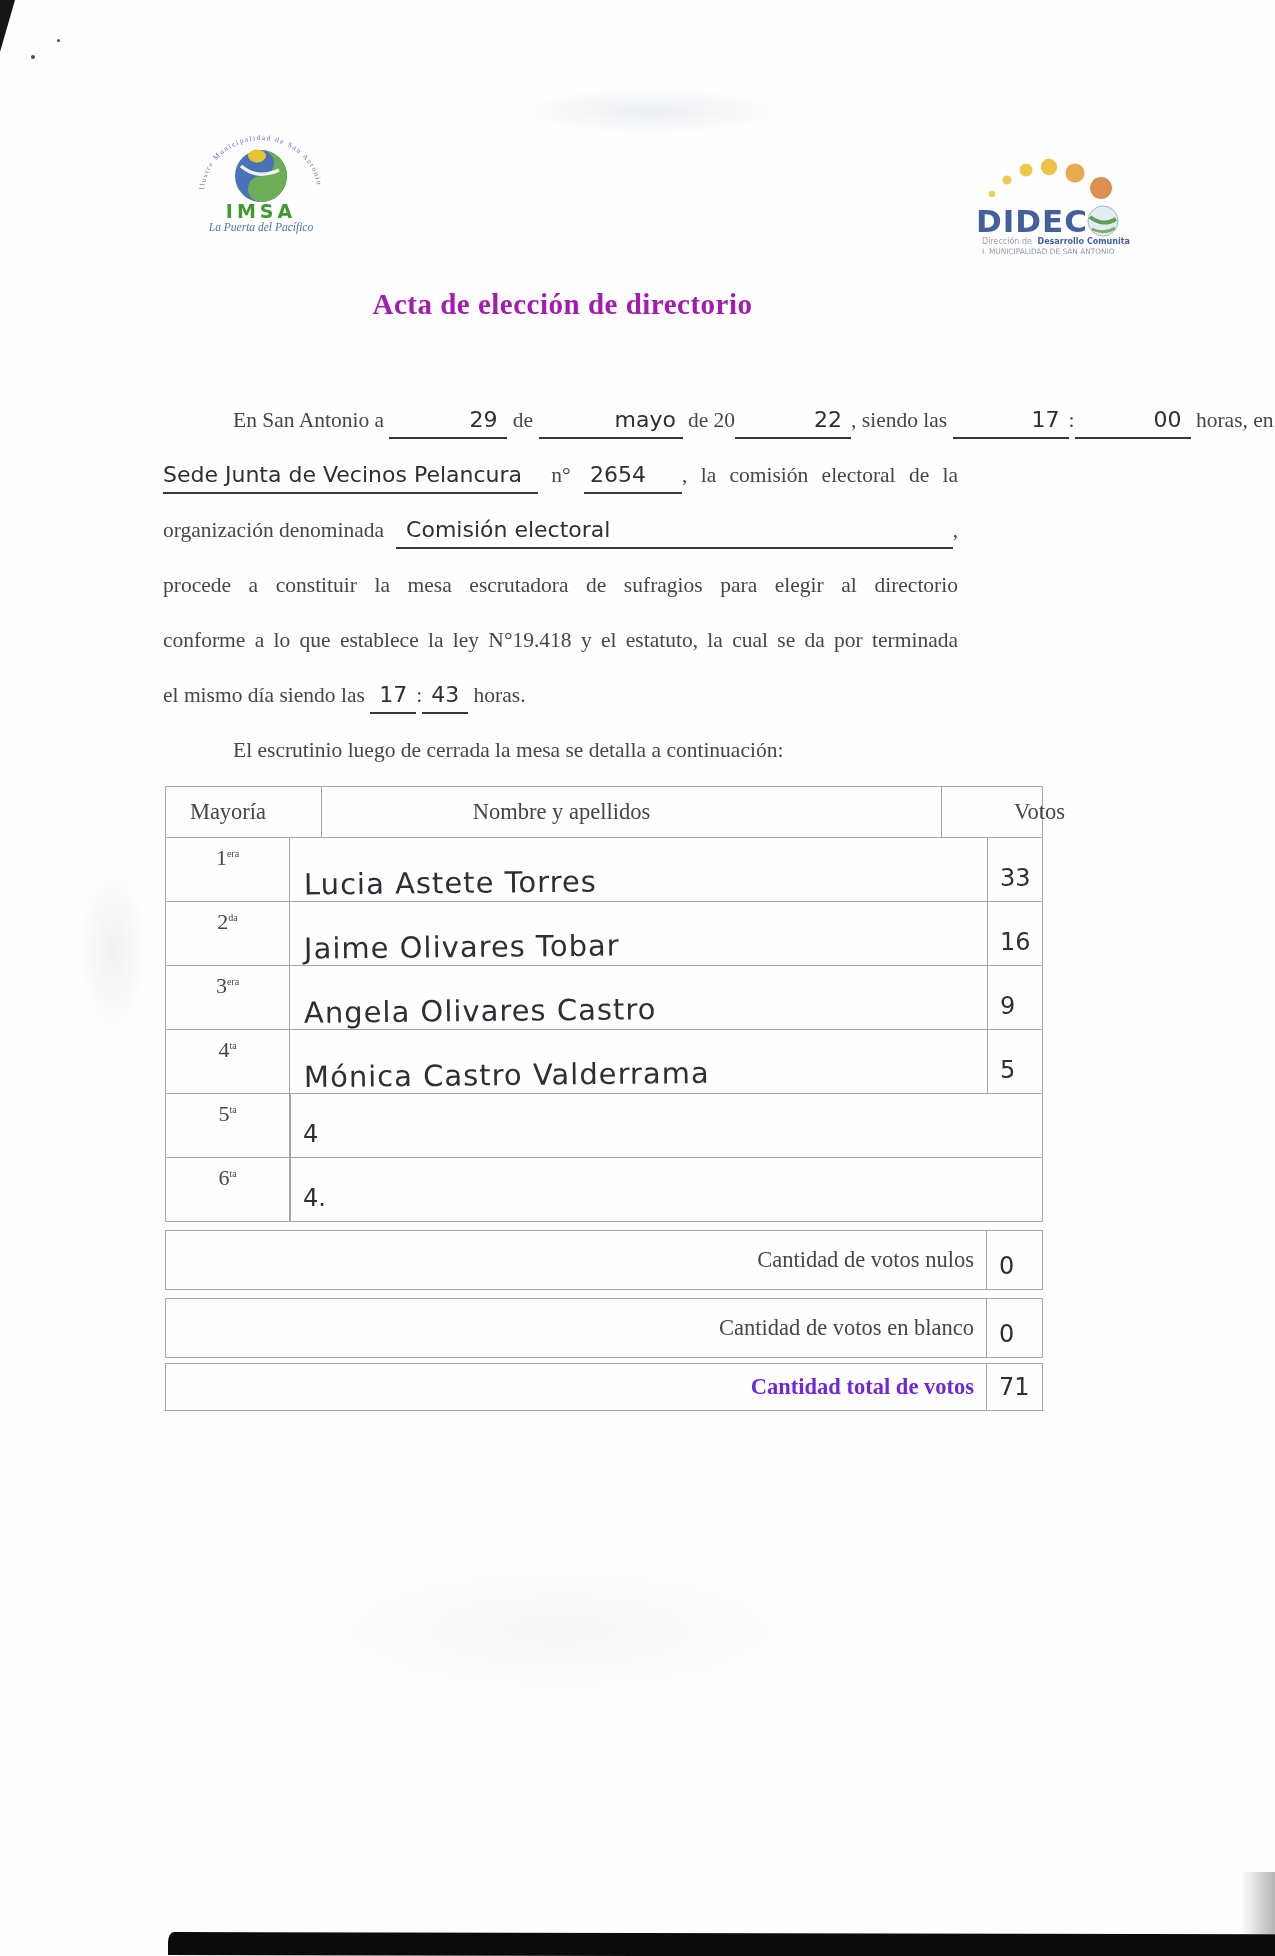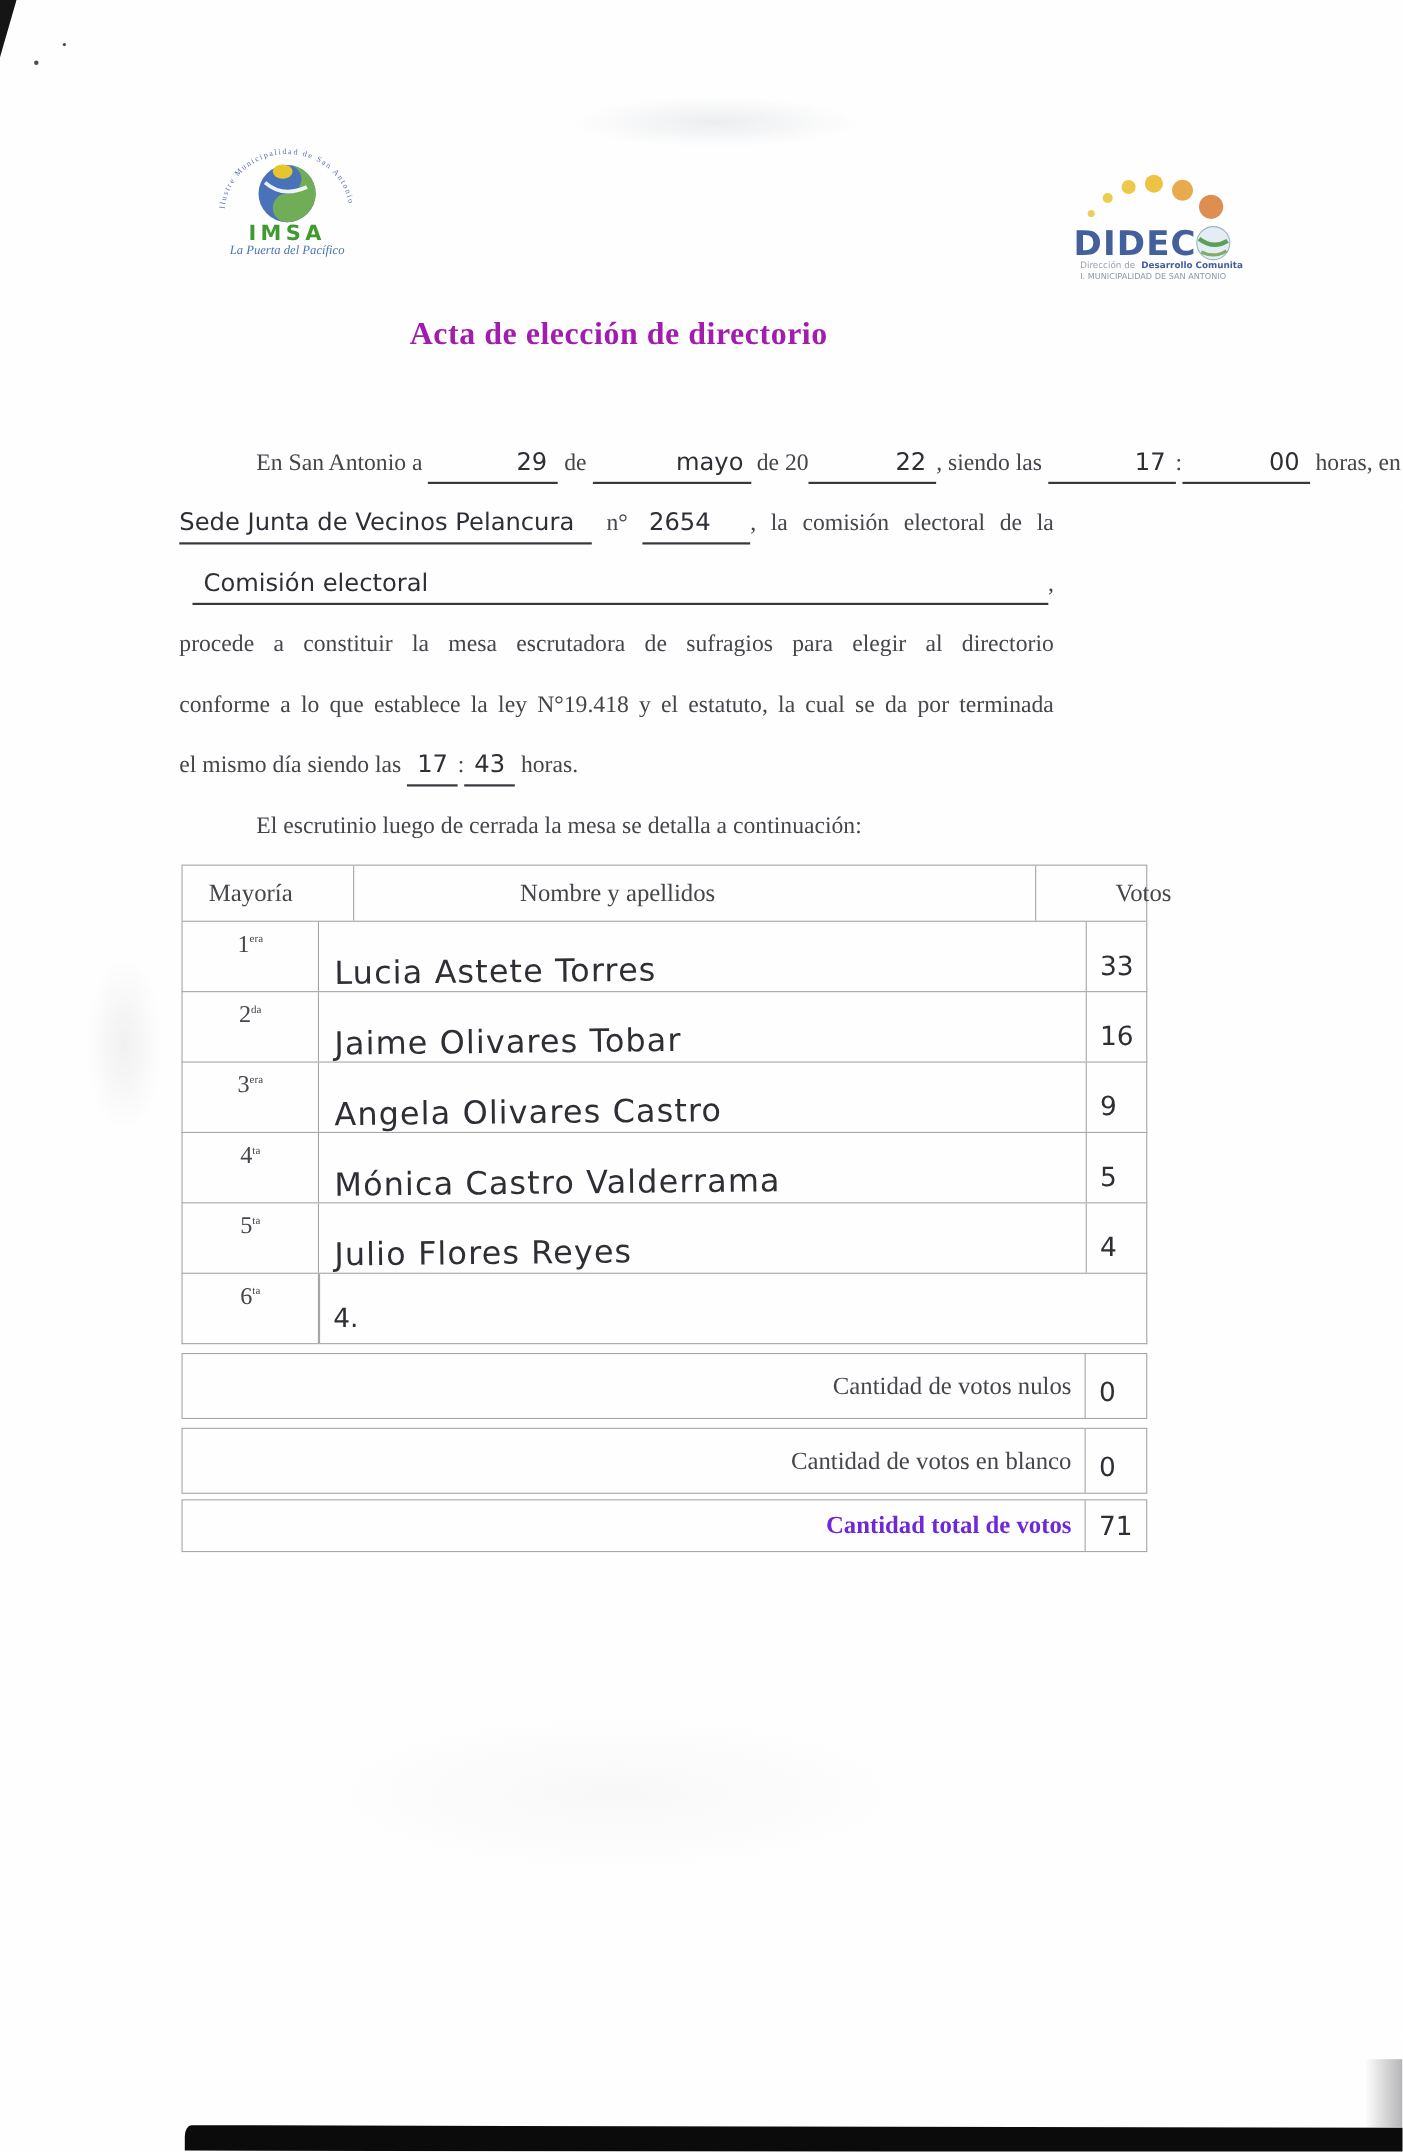--- a/index.html
+++ b/index.html
@@ -138,20 +138,21 @@
   </div>
 
   <h1 class="doc-title">Acta de elección de directorio</h1>
 
   <div class="para">
     <div class="pline indent"><span>En San Antonio a</span> <span class="hw blank b-day">29</span> <span>de</span> <span class="hw blank b-month">mayo</span> <span>de 20</span><span class="hw blank b-year">22</span><span>, siendo las</span> <span class="hw blank b-time">17</span><span>:</span><span class="hw blank b-time">00</span> <span>horas, en</span></div>
 
     <div class="pline"><span class="hw blank b-place">Sede Junta de Vecinos Pelancura</span> <span>n°</span> <span class="hw blank b-num">2654</span><span>, la comisión electoral de la</span></div>
 
     <div class="flexline">
+        <span>organización denominada</span>
         <span class="hw blank b-org">Comisión electoral</span>
         <span>,</span>
       </div>
 
     <div class="pline plain">procede a constituir la mesa escrutadora de sufragios para elegir al directorio</div>
 
     <div class="pline plain">conforme a lo que establece la ley N°19.418 y el estatuto, la cual se da por terminada</div>
 
     <div class="pline last"><span>el mismo día siendo las</span> <span class="hw blank b-time">17</span><span>:</span><span class="hw blank b-time">43</span> <span>horas.</span></div>
 
@@ -196,23 +197,20 @@
       <div class="c-rank"><span>4</span><sup>ta</sup></div>
       <div class="c-name">
           <span class="hw">Mónica Castro Valderrama</span>
         </div>
       <div class="c-votes">
           <span class="hw">5</span>
         </div>
     </div>
     <div class="trow">
       <div class="c-rank"><span>5</span><sup>ta</sup></div>
-      <div class="c-name">
-          <span class="hw">Julio Flores Reyes</span>
-        </div>
       <div class="c-votes">
           <span class="hw">4</span>
         </div>
     </div>
     <div class="trow">
       <div class="c-rank"><span>6</span><sup>ta</sup></div>
       <div class="c-votes">
           <span class="hw">4.</span>
         </div>
     </div>

